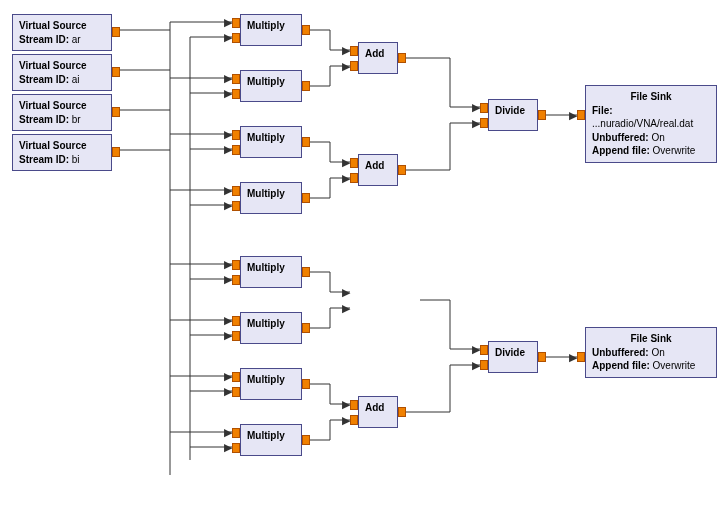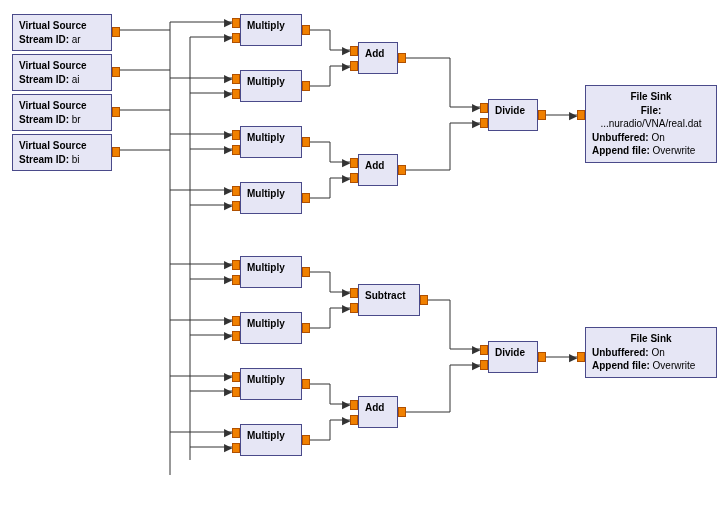--- a/index.html
+++ b/index.html
@@ -169,26 +169,20 @@
   <span class="port portL" style="top:3px"></span>
       <span class="port portL" style="top:18px"></span>
       <span class="port portR" style="top:10px"></span>
 </div>
 <div class="block" style="left:358px;top:154px;width:40px;height:32px">
   <div class="title">Add</div>
   <span class="port portL" style="top:3px"></span>
       <span class="port portL" style="top:18px"></span>
       <span class="port portR" style="top:10px"></span>
 </div>
-<div class="block" style="left:358px;top:284px;width:62px;height:32px">
-  <div class="title">Subtract</div>
-  <span class="port portL" style="top:3px"></span>
-      <span class="port portL" style="top:18px"></span>
-      <span class="port portR" style="top:10px"></span>
-</div>
 <div class="block" style="left:358px;top:396px;width:40px;height:32px">
   <div class="title">Add</div>
   <span class="port portL" style="top:3px"></span>
       <span class="port portL" style="top:18px"></span>
       <span class="port portR" style="top:10px"></span>
 </div>
 
 <div class="block" style="left:488px;top:99px;width:50px;height:32px">
   <div class="title">Divide</div>
   <span class="port portL" style="top:3px"></span>
@@ -197,21 +191,21 @@
 </div>
 <div class="block" style="left:488px;top:341px;width:50px;height:32px">
   <div class="title">Divide</div>
   <span class="port portL" style="top:3px"></span>
       <span class="port portL" style="top:18px"></span>
       <span class="port portR" style="top:10px"></span>
 </div>
 
 <div class="block" style="left:585px;top:85px;width:132px;text-align:center">
   <div class="title">File Sink</div>
-  <div class="row" style="text-align:center"><b>File:</b> <span>...nuradio/VNA/real.dat</span></div>
+  <div class="row" style="text-align:left"><b>File:</b> <span>...nuradio/VNA/real.dat</span></div>
   <div class="row" style="text-align:left"><b>Unbuffered:</b> <span>On</span></div>
   <div class="row" style="text-align:left"><b>Append file:</b> <span>Overwrite</span></div>
   <span class="port portL" style="top:24px"></span>
 </div>
 <div class="block" style="left:585px;top:327px;width:132px;text-align:center">
   <div class="title">File Sink</div>
   <div class="row" style="text-align:left"><b>Unbuffered:</b> <span>On</span></div>
   <div class="row" style="text-align:left"><b>Append file:</b> <span>Overwrite</span></div>
   <span class="port portL" style="top:24px"></span>
 </div>

